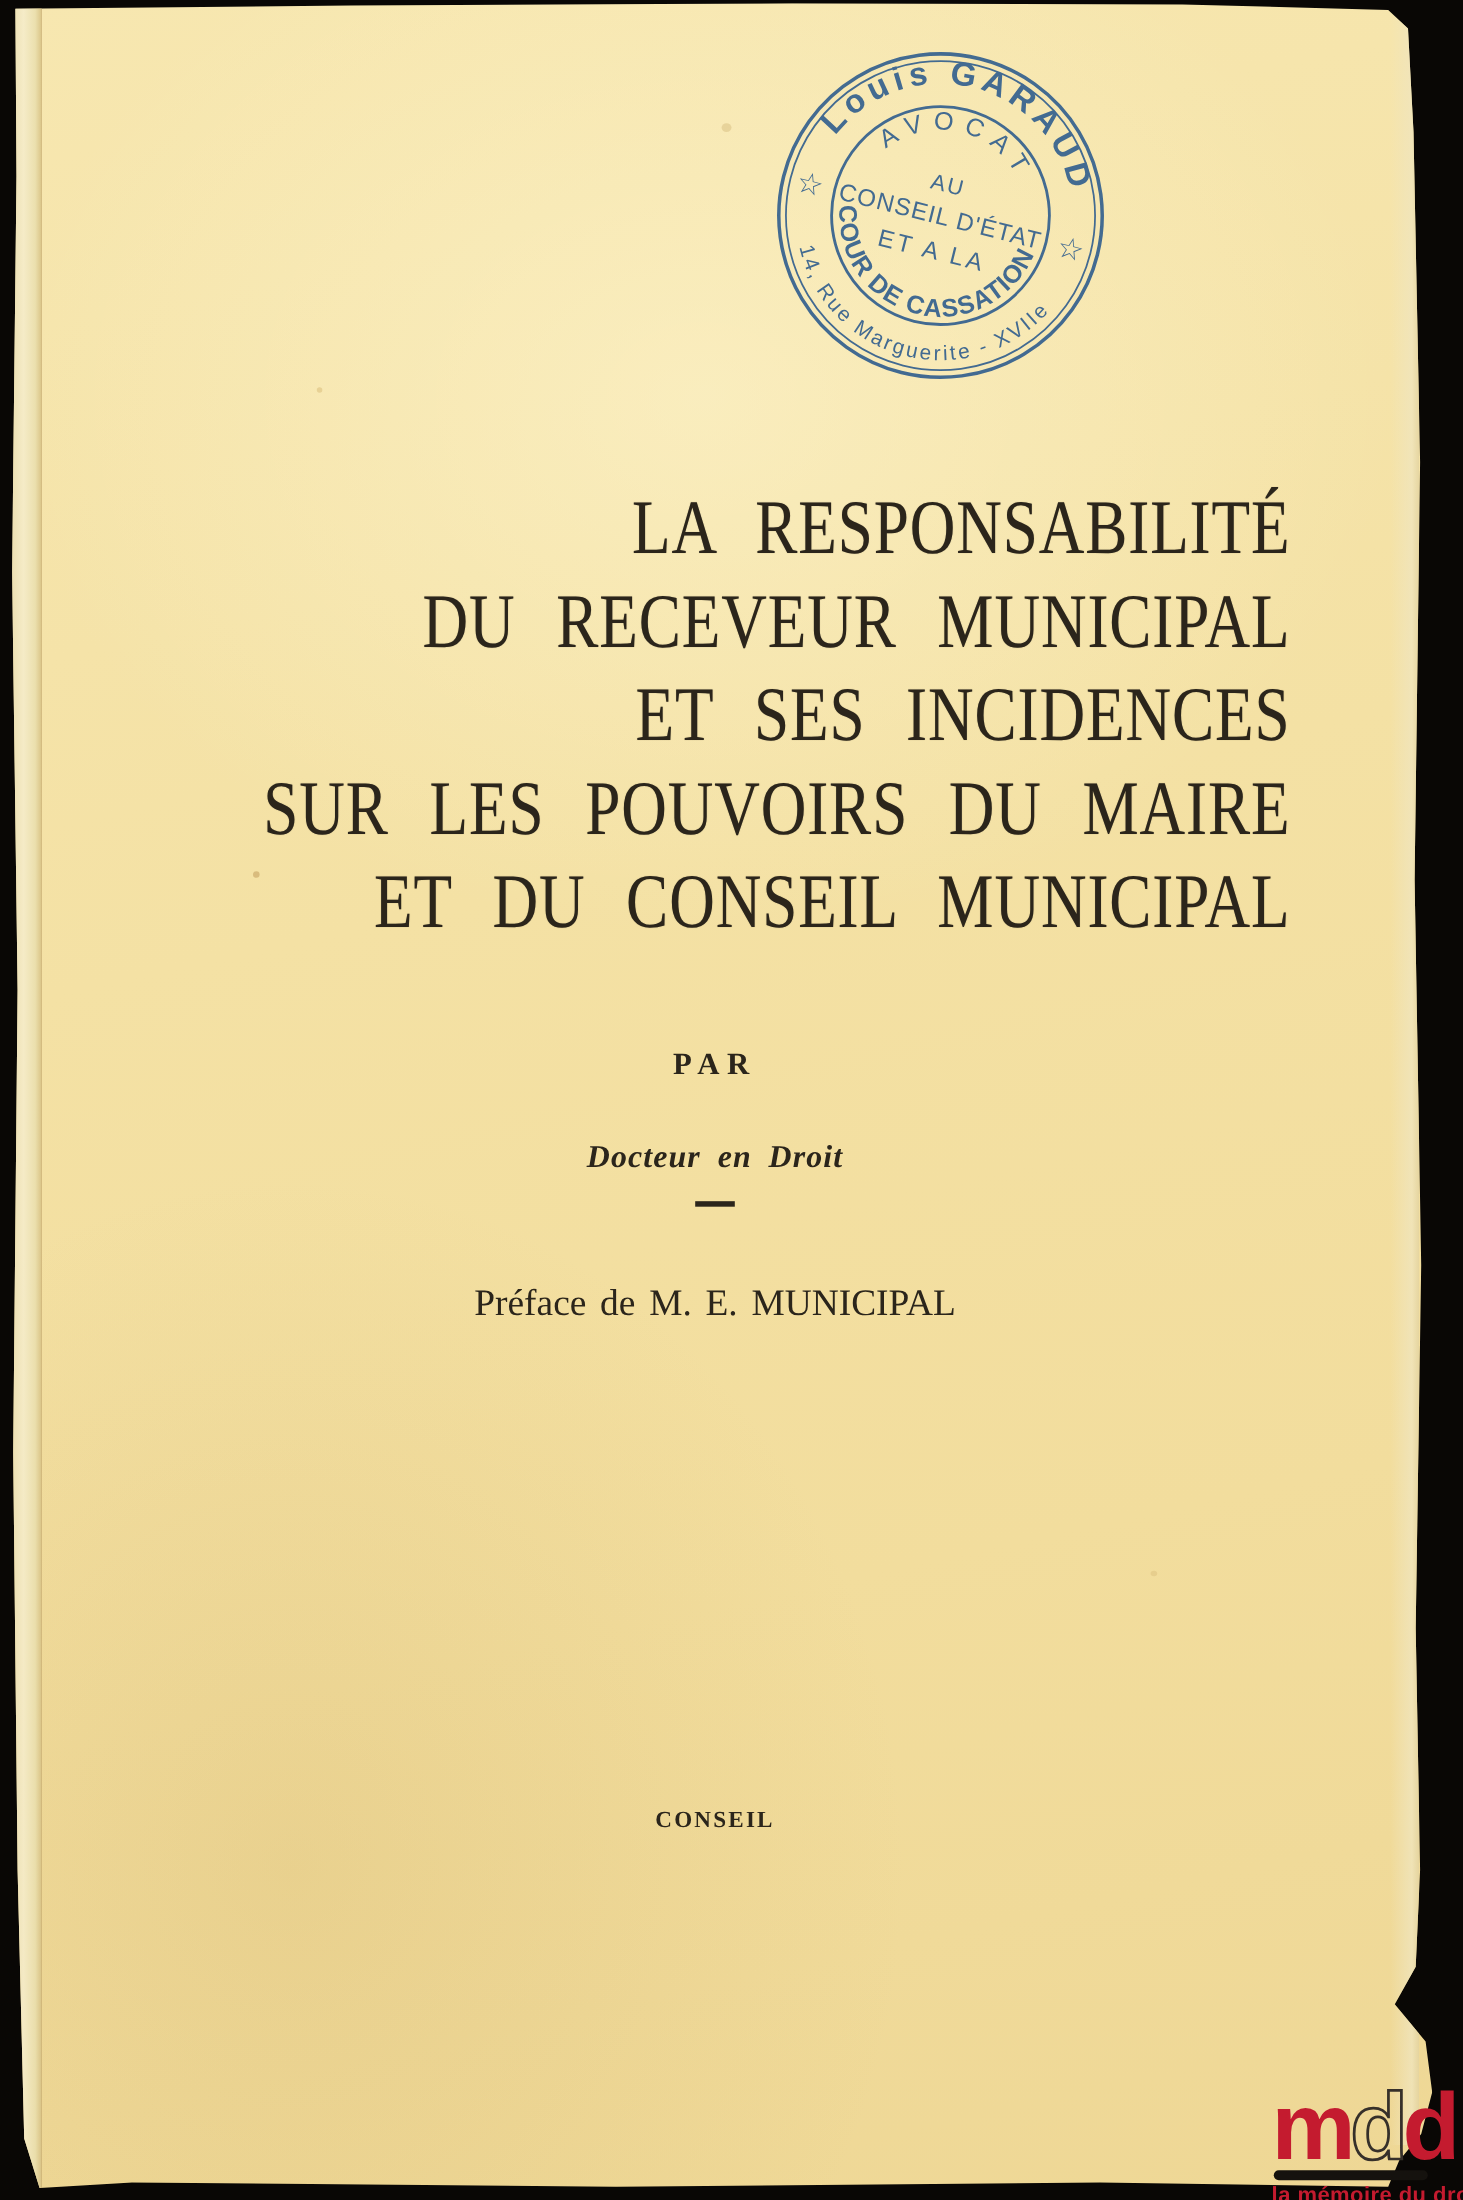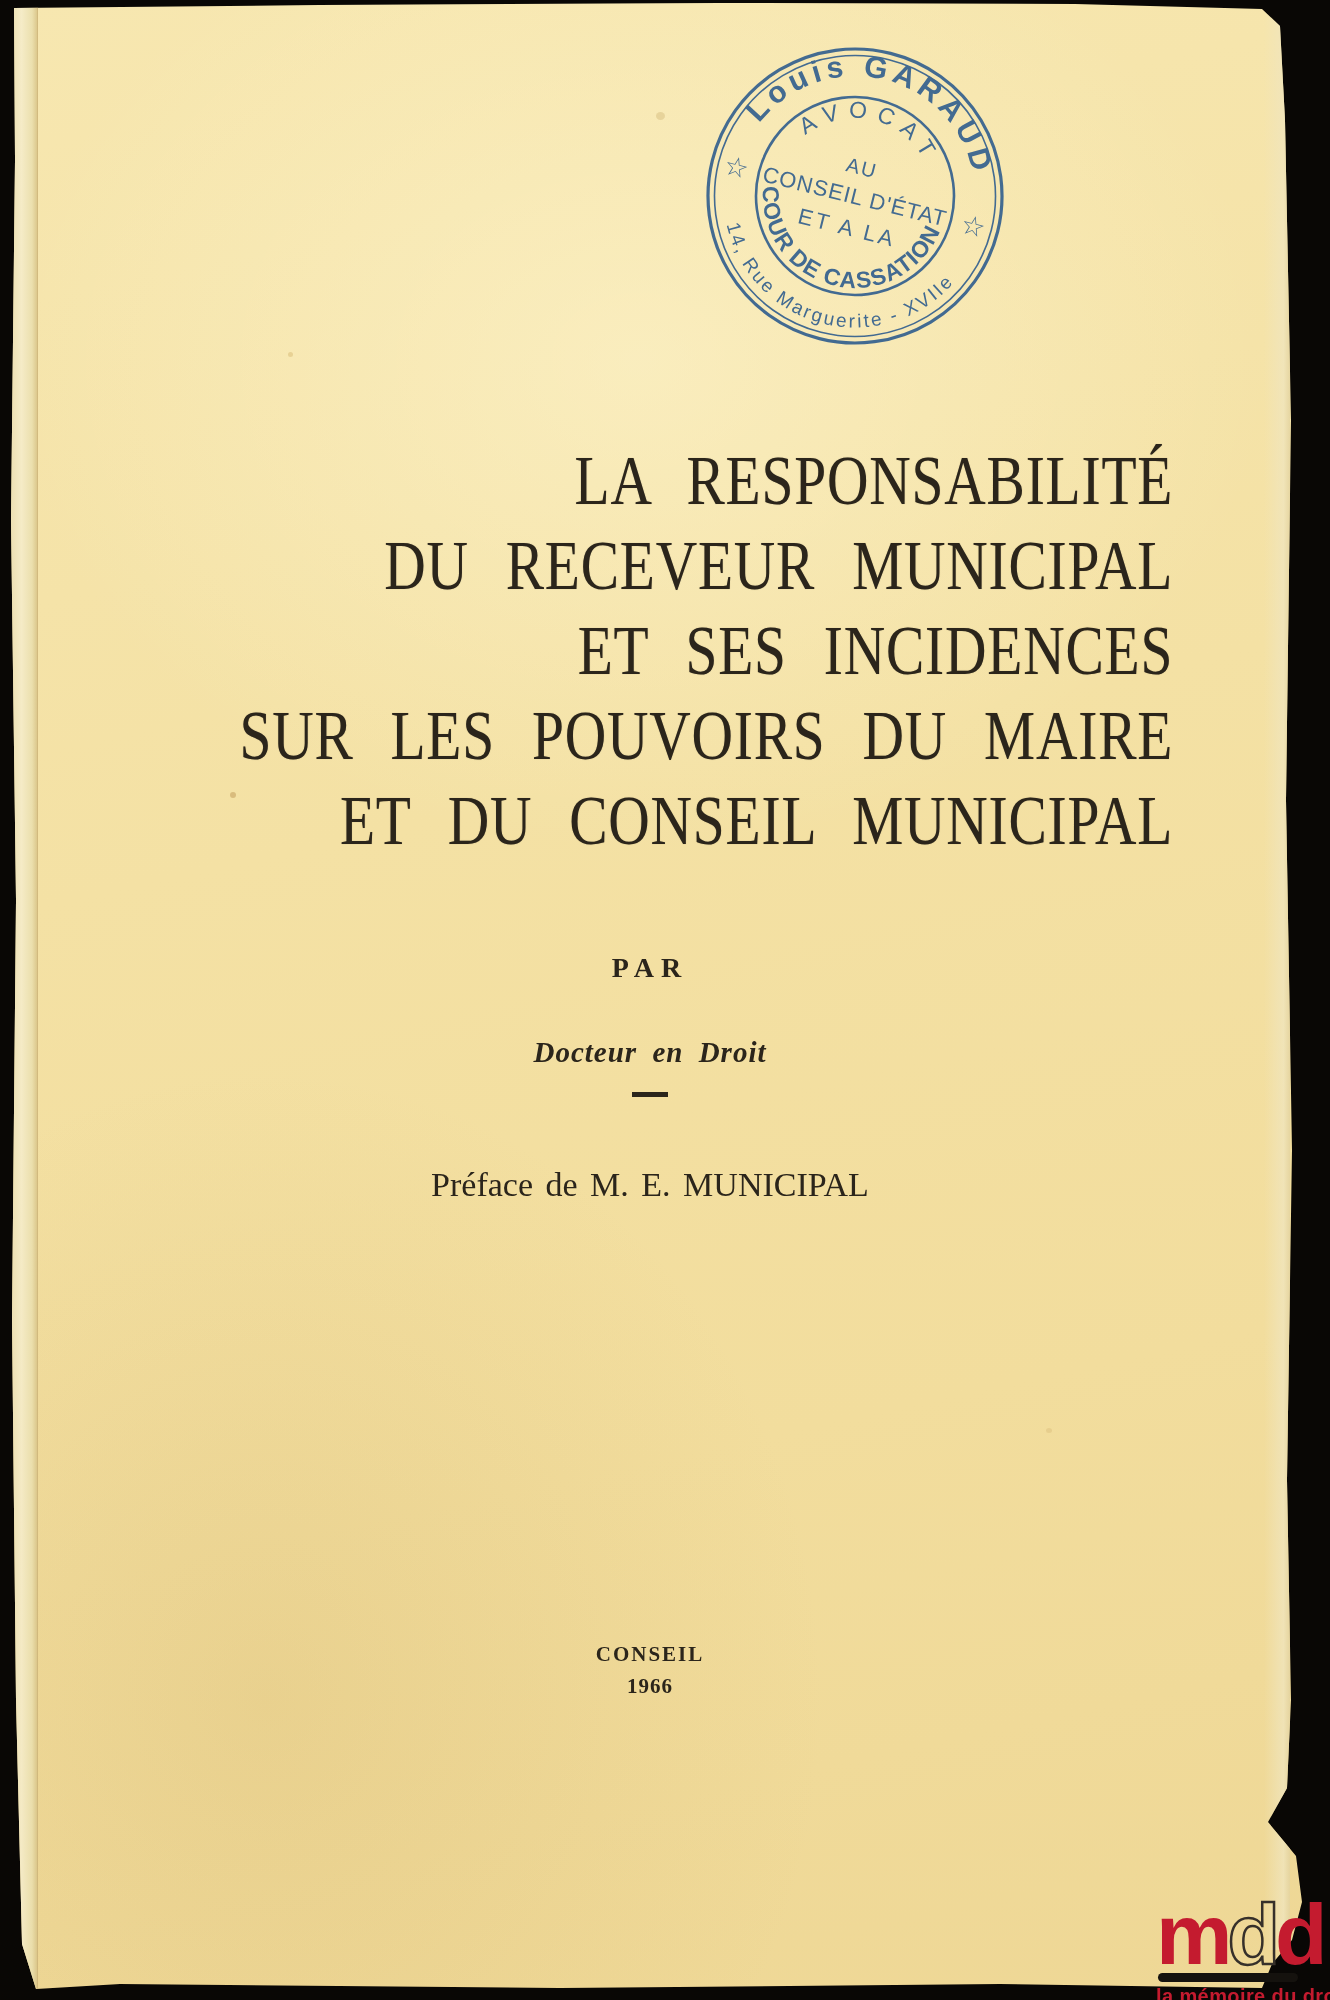--- a/index.html
+++ b/index.html
@@ -131,21 +131,20 @@
         <div class="title-line">ET DU CONSEIL MUNICIPAL</div>
       </div>
 
       <div class="cline par">PAR</div>
       <div class="cline author-degree">Docteur en Droit</div>
       <div class="dash"></div>
 
       <div class="cline preface-main">Préface de M. E. MUNICIPAL</div>
 
       <div class="cline imprint-city">CONSEIL</div>
-      <div class="cline imprint-year">1966</div>
     </div>
   </div>
 
   <div class="logo">
     <div class="mdd"><span class="red">m</span><span class="outline">d</span><span class="red">d</span></div>
     <div class="logo-bar"></div>
     <div class="logo-tagline">la mémoire du droit</div>
   </div>
 
 </div>

